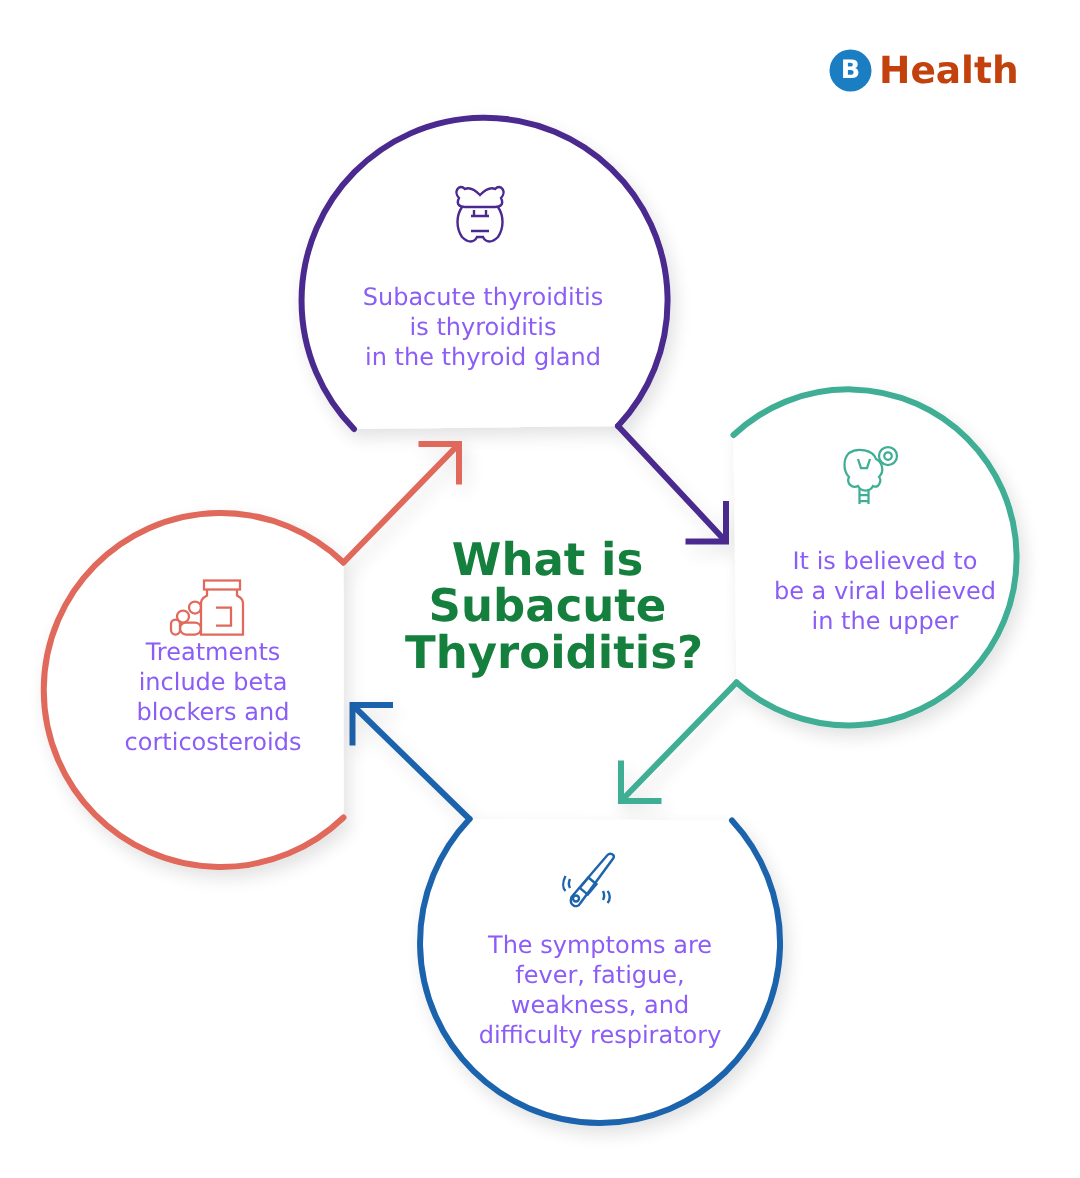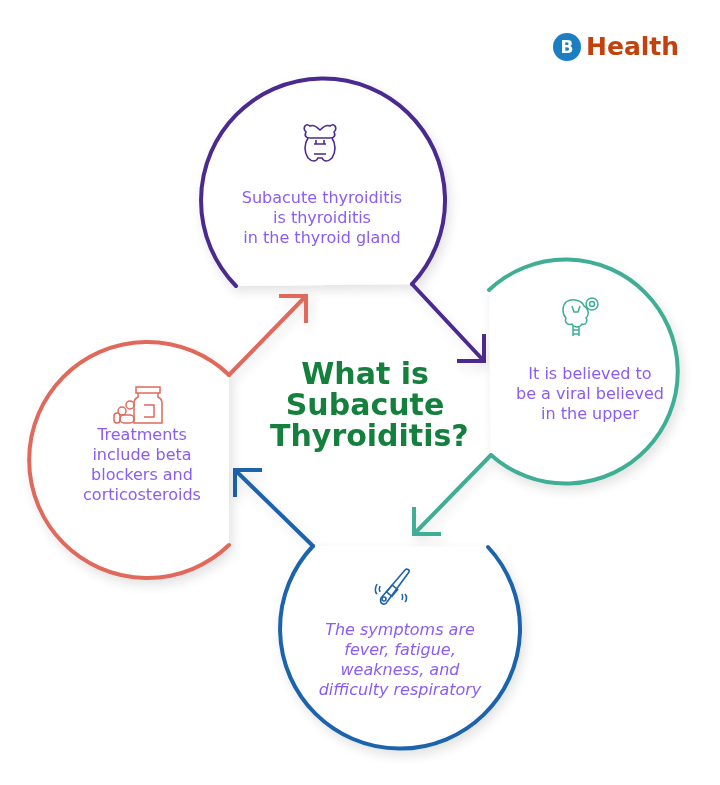--- a/index.html
+++ b/index.html
@@ -101,21 +101,21 @@
   <div>is thyroiditis</div>
   <div>in the thyroid gland</div>
 </div>
 
 <div class="bubble-text" style="left:495px; top:364px; width:190px;">
   <div>It is believed to</div>
   <div>be a viral believed</div>
   <div>in the upper</div>
 </div>
 
-<div class="bubble-text" style="left:300px; top:620px; width:200px;font-style:italic;">
+<div class="bubble-text" style="left:300px; top:620px; width:200px;">
   <div>The symptoms are</div>
   <div>fever, fatigue,</div>
   <div>weakness, and</div>
   <div>difficulty respiratory</div>
 </div>
 
 <div class="bubble-text" style="left:62px; top:412px; width:160px;margin-top:13px;">
   <div>Treatments</div>
   <div>include beta</div>
   <div>blockers and</div>

